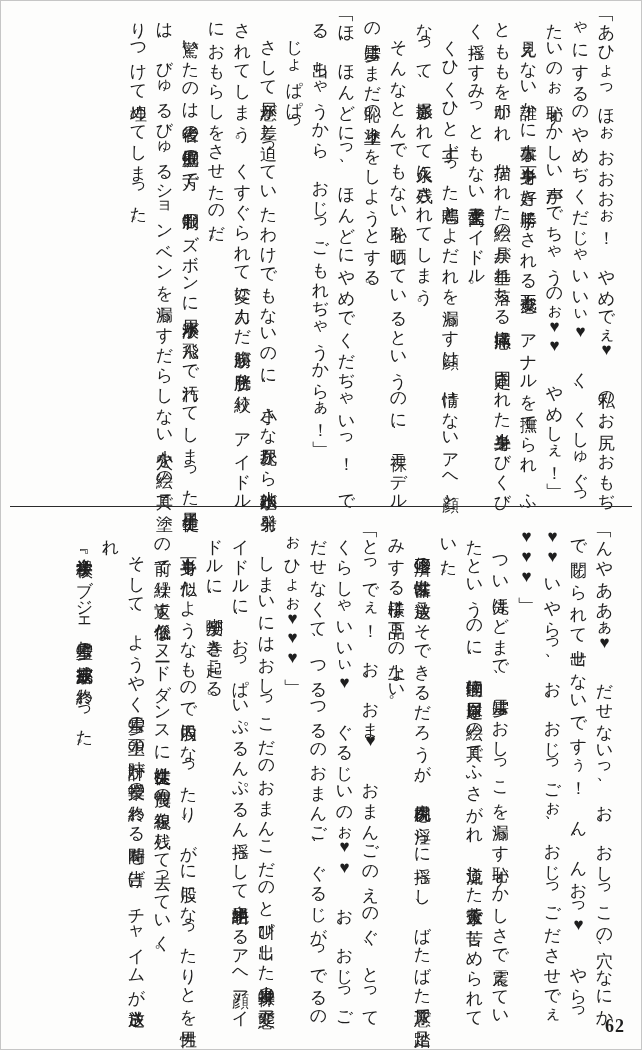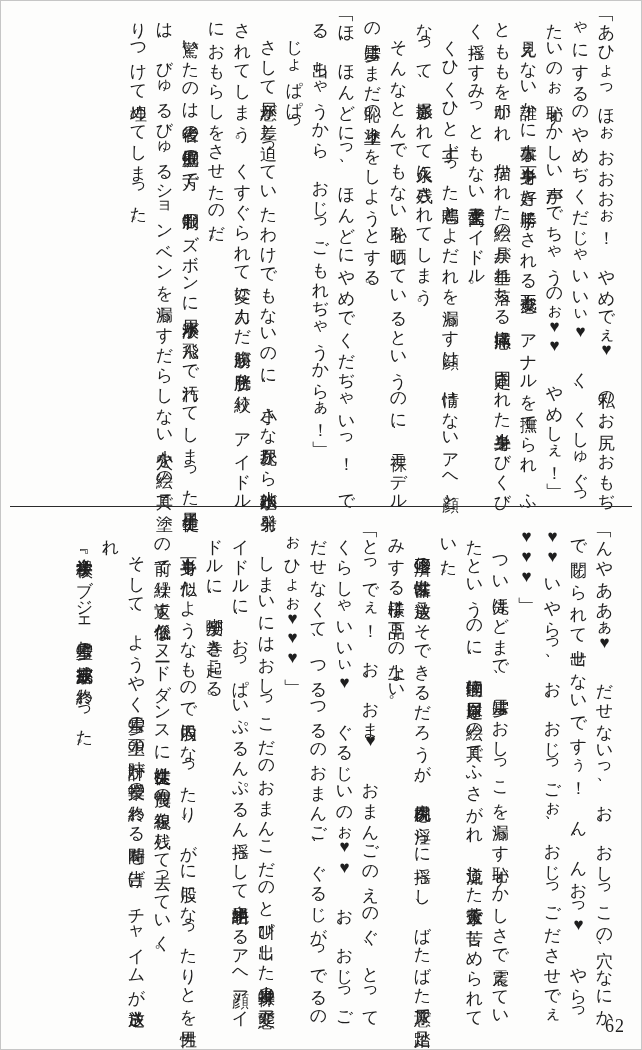--- a/index.html
+++ b/index.html
@@ -54,20 +54,21 @@
     height: 1px;
     background: #2b2b2b;
   }
   .page-number {
     position: absolute;
     right: 16px;
     bottom: 12px;
     font-size: 18px;
     letter-spacing: 1px;
     color: #1e1e1e;
+    font-weight: bold;
   }
 </style>
 </head>
 <body>
 
 <div class="page">
 
   <section class="text-block top">
     <p class="para quote">「あひょっほぉおおおぉ！　やめでぇ♥　私のお尻、おもぢゃにするのやめぢくだじゃいいぃ♥　く、くしゅぐったいのぉ恥ずかしい声がでちゃうのぉ♥♥　やめしぇ！」</p>
     <p class="para">見えない誰かに大事な下半身を好き勝手にされる不安感と、アナルを撫でられ、ふとももを叩かれ、描かれた絵の具が垂れ落ちる痛痒感に、固定された上半身をびくびく揺らすみっともない女子高生アイドル。</p>

